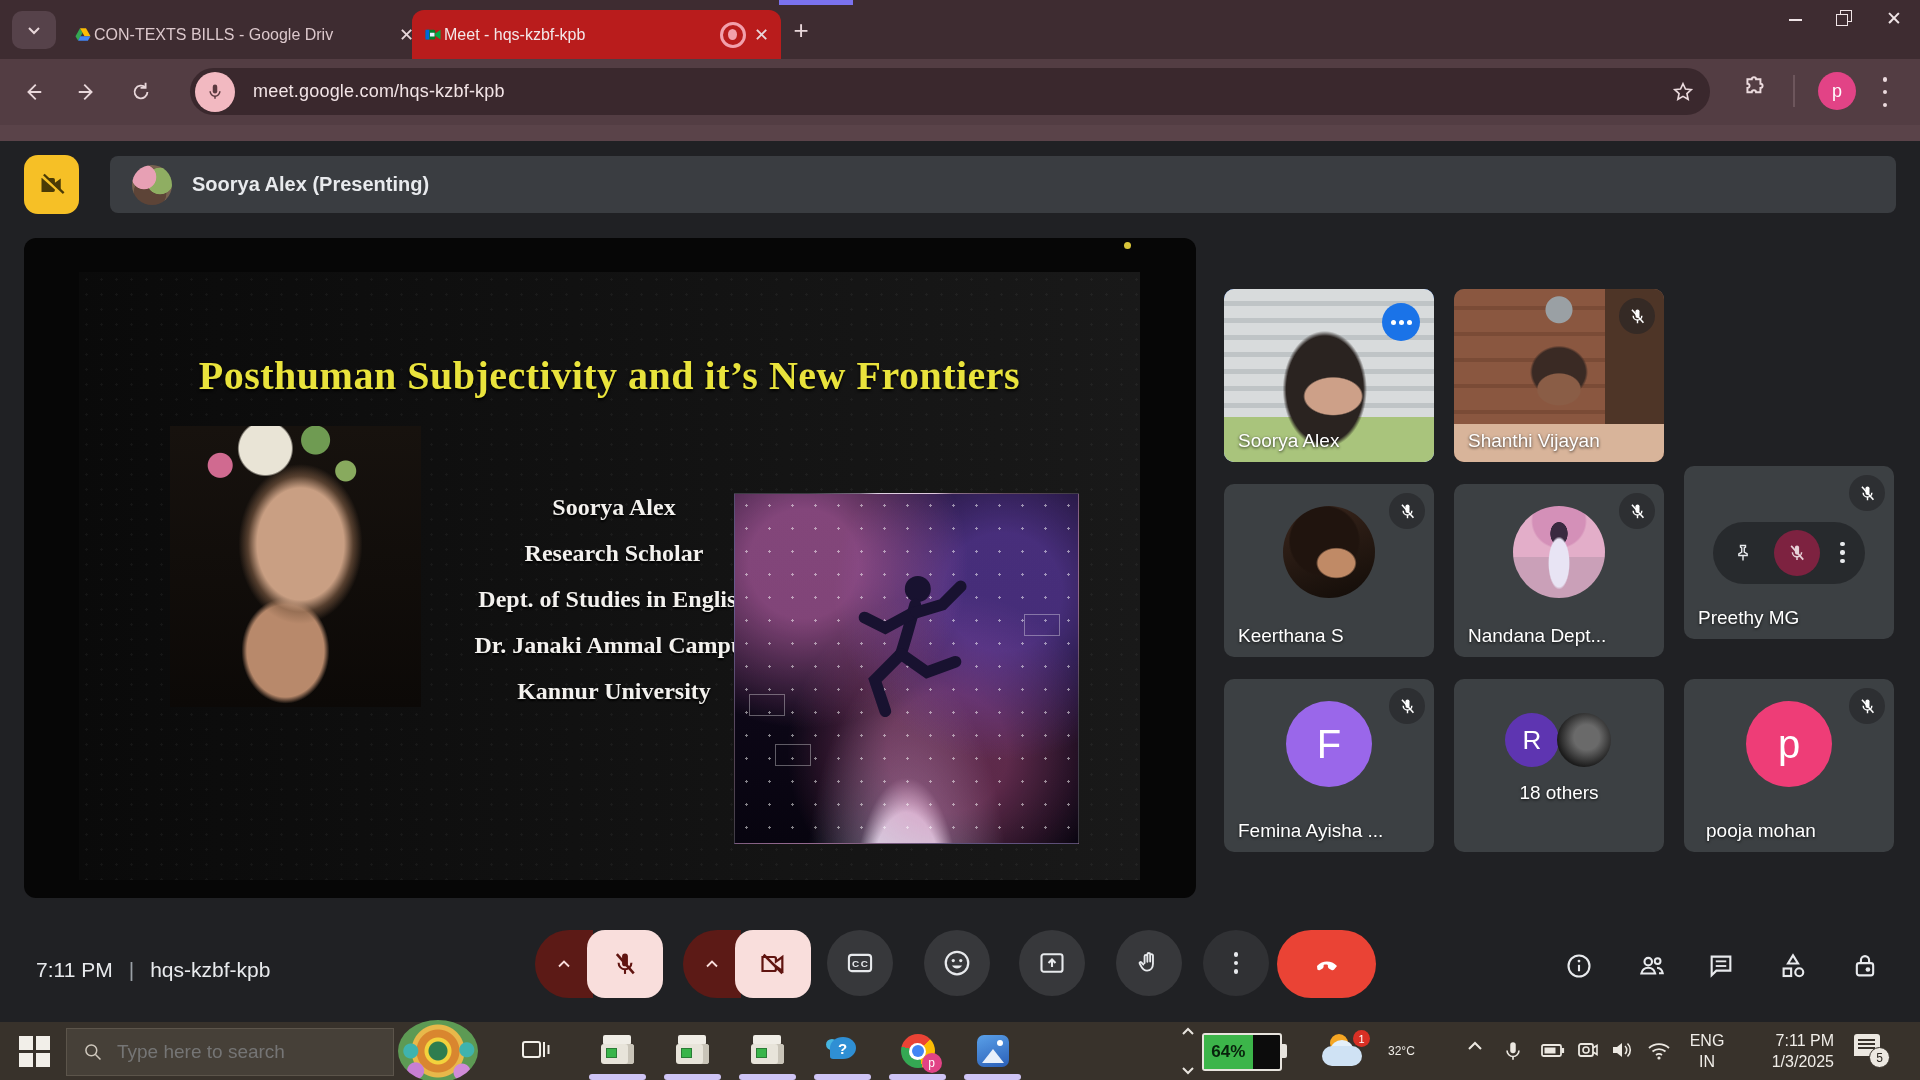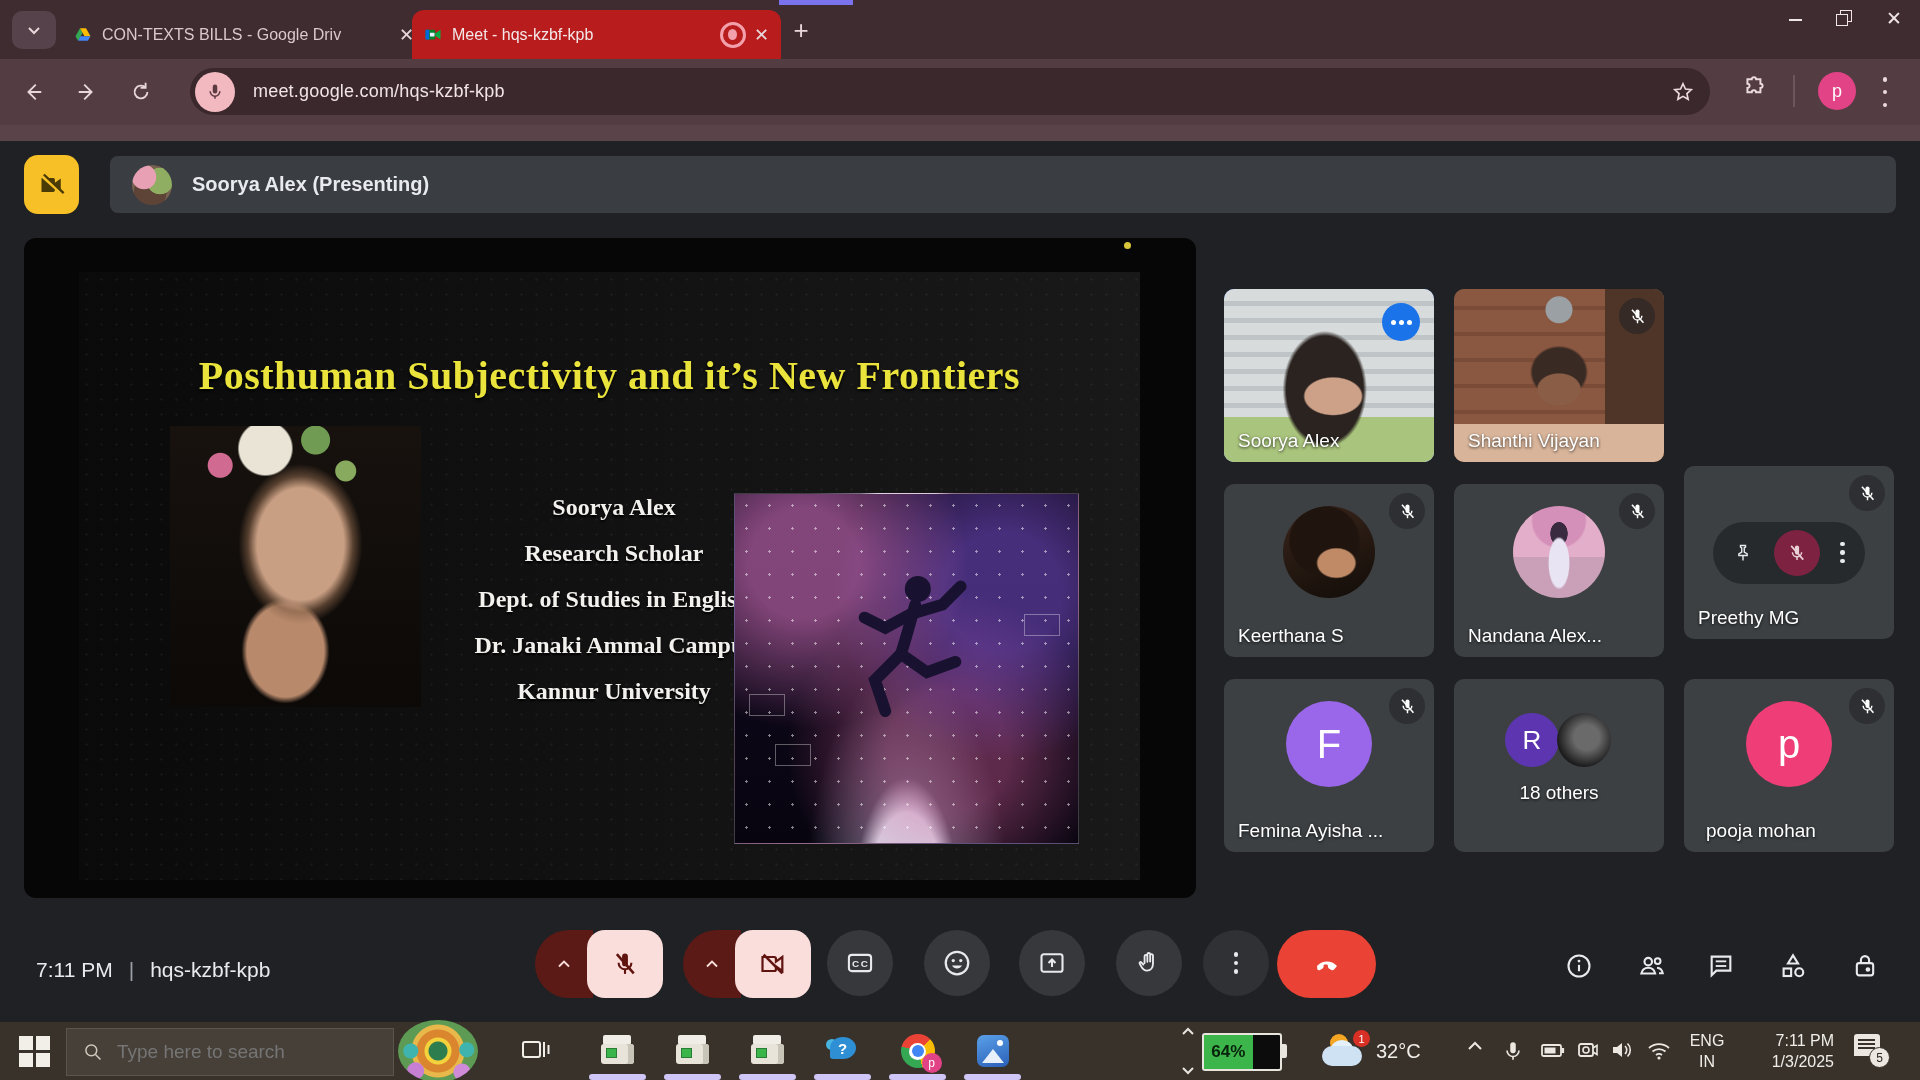--- a/index.html
+++ b/index.html
@@ -7,21 +7,21 @@
     font-family:"Liberation Sans",sans-serif;background:#202124;}
 
   
   .tabstrip{position:absolute;left:0;top:0;width:1920px;height:59px;background:#3e2c31;}
   .tab-search{position:absolute;left:12px;top:11px;width:44px;height:38px;border-radius:10px;
     background:#56424a;color:#e8d7da;display:flex;align-items:center;justify-content:center;}
   .tab{position:absolute;top:10px;height:49px;display:flex;align-items:center;padding:0 12px;
     color:#dcc8cc;font-size:16px;}
   .tab.inactive{left:62px;width:340px;}
   .tab.active{left:412px;width:345px;background:#b91c1c;border-radius:12px 12px 0 0;color:#f3e7e9;}
-  .tab-title{white-space:nowrap;overflow:hidden;text-overflow:clip;flex:1;margin-left:10px;}
+  .tab-title{white-space:nowrap;overflow:hidden;text-overflow:clip;flex:1;margin-left:2px;}
   .tab-x{color:#e8d7da;font-size:18px;margin-left:8px;}
   .favicon{width:18px;height:18px;display:inline-flex;flex:none;}
   .recdot{width:20px;height:20px;border-radius:50%;border:3px solid #f2a0ac;flex:none;margin-left:8px;
     display:flex;align-items:center;justify-content:center;}
   .recdot i{width:9px;height:11px;border-radius:50%;background:#f2a0ac;}
   .newtab{position:absolute;left:785px;top:14px;width:32px;height:32px;color:#e8d7da;font-size:26px;
     display:flex;align-items:center;justify-content:center;}
   .accent-strip{position:absolute;left:779px;top:0;width:74px;height:5px;background:#7b72ee;}
   .winctl{position:absolute;right:18px;top:10px;display:flex;gap:34px;color:#f0e5e7;}
   .winctl span{width:16px;height:16px;display:flex;align-items:center;justify-content:center;}
@@ -202,21 +202,21 @@
   .batwidget .fill{width:64%;height:100%;background:#3cb54a;display:flex;align-items:center;justify-content:center;
     color:#08220c;font-size:17px;font-weight:700;}
   .batwidget .nub{position:absolute;right:-7px;top:9px;width:5px;height:14px;background:#e8e4de;border-radius:0 2px 2px 0;}
   .weather{position:absolute;left:1322px;top:6px;width:120px;height:46px;display:flex;align-items:center;color:#f0ede8;}
   .cloud{position:relative;width:44px;height:34px;}
   .cloud .sun{position:absolute;left:8px;top:0;width:18px;height:18px;border-radius:50%;background:#f5a623;}
   .cloud .c{position:absolute;left:0;bottom:2px;width:40px;height:20px;border-radius:12px;background:#cfe2f4;}
   .cloud .c2{position:absolute;left:9px;bottom:10px;width:22px;height:18px;border-radius:50%;background:#e4f0fa;}
   .cloud .wbadge{position:absolute;right:-4px;top:-4px;width:17px;height:17px;border-radius:50%;background:#d93025;
     color:#fff;font-size:11px;display:flex;align-items:center;justify-content:center;}
-  .temp{margin-left:10px;font-size:20px;}
+  .temp{margin-left:22px;font-size:12px;}
   .tray-ic{position:absolute;top:17px;color:#ece8e1;}
   .lang{position:absolute;left:1682px;top:8px;width:50px;color:#f0ede8;font-size:16px;text-align:center;line-height:21px;}
   .clockblk{position:absolute;left:1742px;top:8px;width:92px;color:#f0ede8;font-size:16px;text-align:right;line-height:21px;}
   .notif{position:absolute;left:1854px;top:12px;width:34px;height:32px;color:#ece8e1;}
   .notif .bubble{position:absolute;left:0;top:0;width:26px;height:22px;background:#ece8e1;border-radius:3px 3px 3px 0;}
   .notif .bubble i{position:absolute;left:4px;width:17px;height:2px;background:#38322b;}
   .notif .nbadge{position:absolute;right:-2px;bottom:-2px;width:19px;height:19px;border-radius:50%;background:#ece8e1;
     border:1.5px solid #38322b;color:#2b2620;font-size:12px;display:flex;align-items:center;justify-content:center;}
   svg{display:block;}
 </style>
@@ -397,21 +397,21 @@
     <div class="tile" style="left:1454px;top:343px">
       <div class="micoff-badge">
         <svg width="19" height="19" viewBox="0 0 24 24">
             <rect x="9.5" y="3" width="5" height="11" rx="2.5" fill="currentColor"></rect>
             <path d="M6.5 11a5.5 5.5 0 0 0 11 0" stroke="currentColor" fill="none" stroke-width="1.8"></path>
             <line x1="12" y1="16.5" x2="12" y2="20.5" stroke="currentColor" stroke-width="1.8"></line>
             <line x1="5" y1="3.5" x2="19.5" y2="20" stroke="currentColor" stroke-width="2"></line>
           </svg>
       </div>
       <div class="cir-av av-nandana"></div>
-      <div class="tname">Nandana Alex...</div>
+      <div class="tname">Nandana Dept...</div>
     </div>
     <div class="tile" style="left:1684px;top:325px">
       <div class="micoff-badge">
         <svg width="19" height="19" viewBox="0 0 24 24">
             <rect x="9.5" y="3" width="5" height="11" rx="2.5" fill="currentColor"></rect>
             <path d="M6.5 11a5.5 5.5 0 0 0 11 0" stroke="currentColor" fill="none" stroke-width="1.8"></path>
             <line x1="12" y1="16.5" x2="12" y2="20.5" stroke="currentColor" stroke-width="1.8"></line>
             <line x1="5" y1="3.5" x2="19.5" y2="20" stroke="currentColor" stroke-width="2"></line>
           </svg>
       </div>

